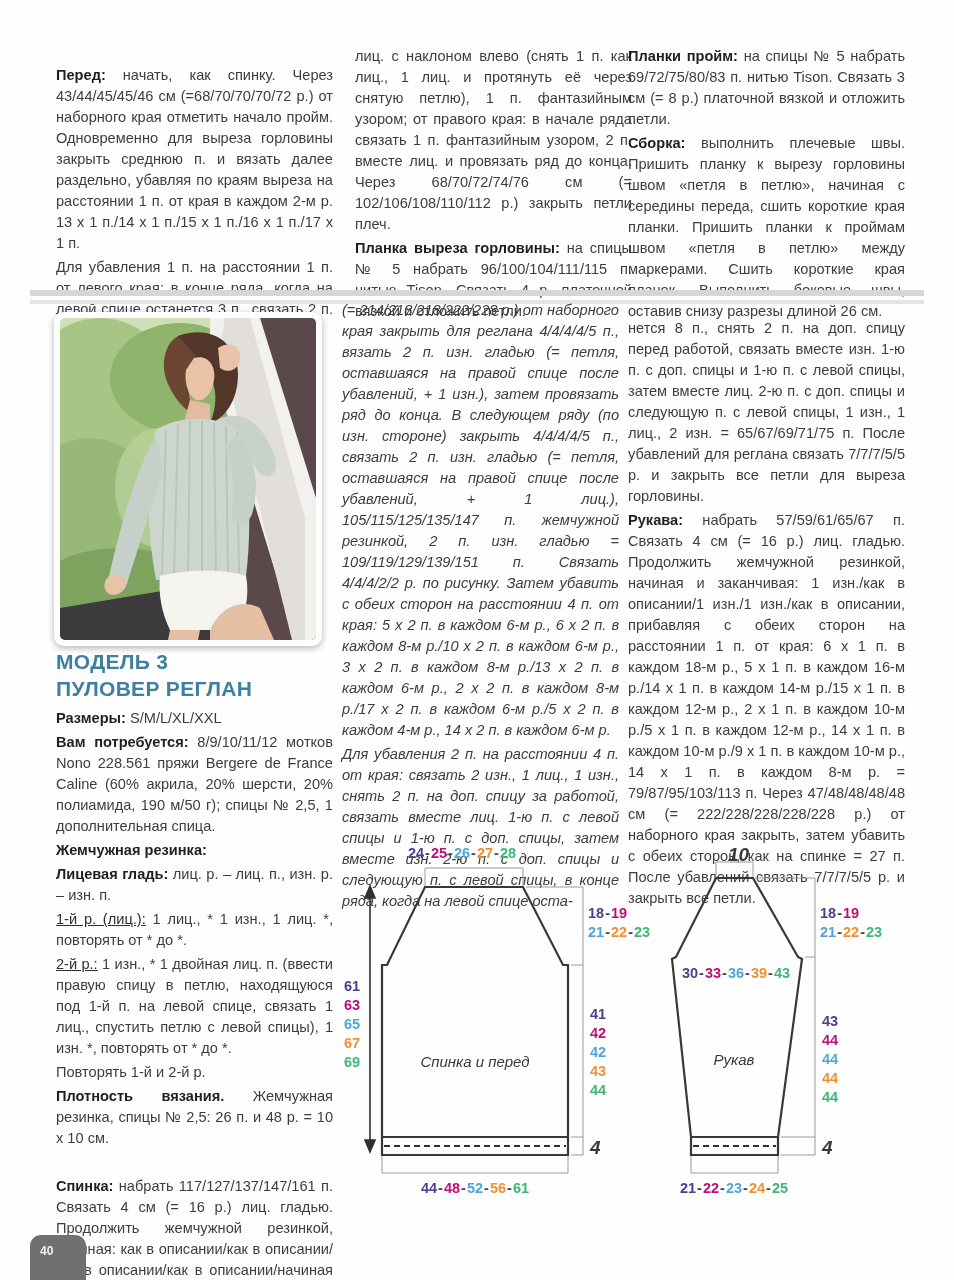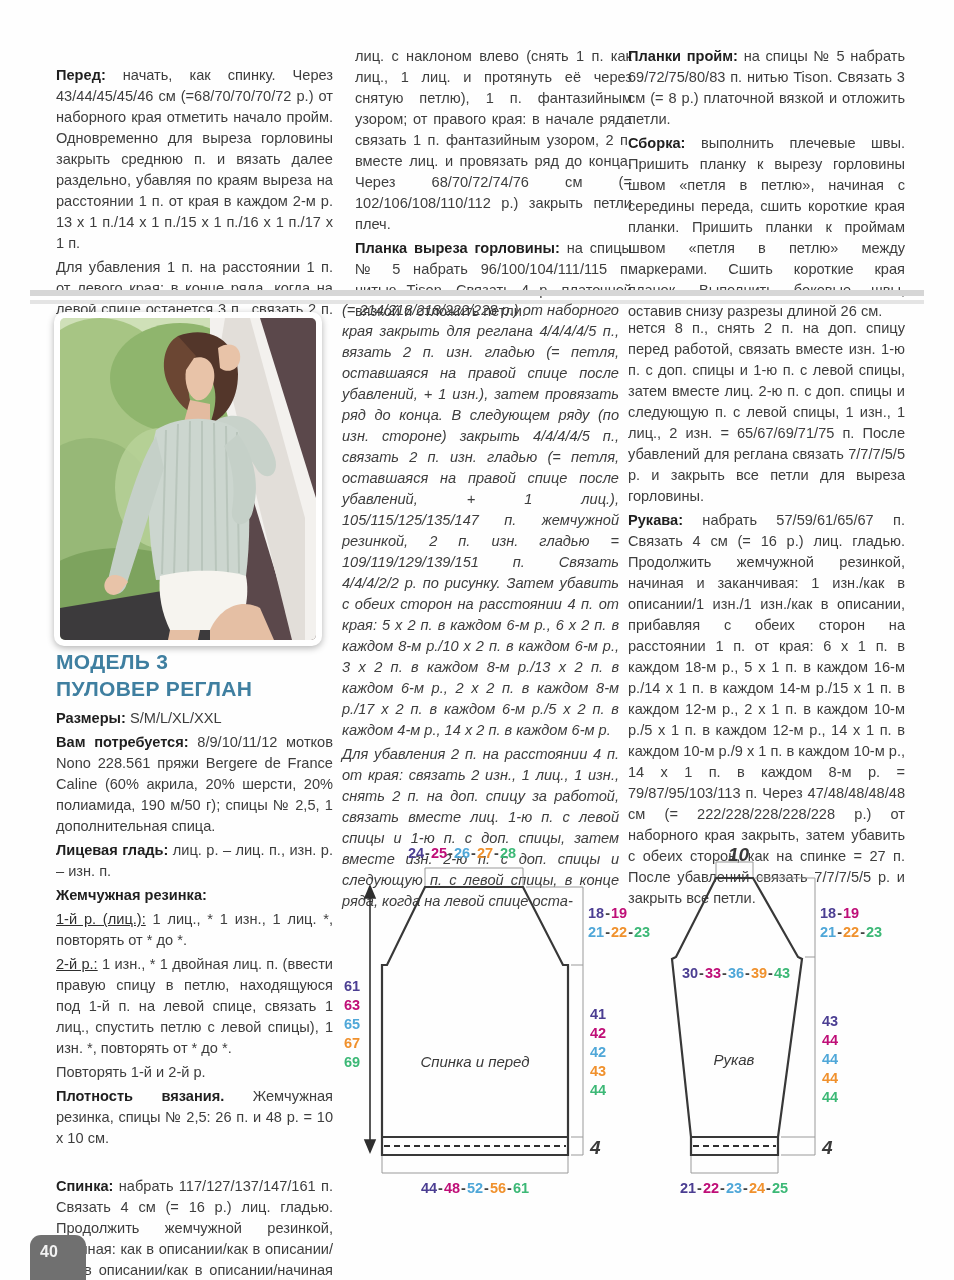--- a/index.html
+++ b/index.html
@@ -21,21 +21,21 @@
   .divider-2{position:absolute;left:30px;top:300px;width:894px;height:4px;background:#e4e4e4;}
   .photo-card{
     position:absolute;left:54px;top:312px;width:268px;height:334px;
     background:#fff;border-radius:10px;box-shadow:0 2px 7px rgba(0,0,0,.3);
     padding:6px;box-sizing:border-box;
   }
   .photo-card svg{display:block;border-radius:5px;}
   .page-tab{
     position:absolute;left:30px;top:1235px;width:56px;height:45px;
     background:#707070;border-radius:11px 11px 0 0;color:#f2f2f2;
-    font-size:16px;font-weight:bold;box-sizing:border-box;padding:6px 0 0 10px;
+    font-size:12px;font-weight:bold;box-sizing:border-box;padding:6px 0 0 10px;
   }
   
   .diagram{position:absolute;}
   .diagram svg{position:absolute;left:0;top:0;}
   .dlabel{position:absolute;font-style:italic;font-size:15px;color:#3a3a3a;text-align:center;margin-top:44px;}
   .num-seq{position:absolute;font-weight:bold;font-size:14.5px;white-space:nowrap;text-align:center;line-height:18px;}
   .hy{color:#424242;margin:0 1px;}
   .v-stack{position:absolute;font-weight:bold;font-size:14.5px;line-height:19px;}
   .dim-plain{position:absolute;font-weight:bold;font-size:19px;color:#3a3a3a;font-style:italic;}
   .c0{color:#4b3e92;}
@@ -120,22 +120,22 @@
   </div>
 
   <div class="title">
     <div>МОДЕЛЬ 3</div>
     <div>ПУЛОВЕР РЕГЛАН</div>
   </div>
 
   <div class="col" style="left:56px;top:708px;">
     <p class="para"><span class="lead">Размеры:</span><span> S/M/L/XL/XXL</span></p>
     <p class="para"><span class="lead">Вам потребуется:</span><span> 8/9/10/11/12 мотков Nono 228.561 пряжи Bergere de France Caline (60% акрила, 20% шерсти, 20% полиамида, 190 м/50 г); спицы № 2,5, 1 дополнительная спица.</span></p>
+    <p class="para"><span class="lead">Жемчужная резинка:</span></p>
     <p class="para"><span class="lead">Лицевая гладь:</span><span> лиц. р. – лиц. п., изн. р. – изн. п.</span></p>
-    <p class="para"><span class="lead">Жемчужная резинка:</span></p>
     <p class="para"><span class="ul-lead">1-й р. (лиц.):</span><span> 1 лиц., * 1 изн., 1 лиц. *, повторять от * до *.</span></p>
     <p class="para"><span class="ul-lead">2-й р.:</span><span> 1 изн., * 1 двойная лиц. п. (ввести правую спицу в петлю, находящуюся под 1-й п. на левой спице, связать 1 лиц., спустить петлю с левой спицы), 1 изн. *, повторять от * до *.</span></p>
     <p class="para"><span>Повторять 1-й и 2-й р.</span></p>
     <p class="para"><span class="lead">Плотность вязания.</span><span> Жемчужная резинка, спицы № 2,5: 26 п. и 48 р. = 10 х 10 см.</span></p>
     <p class="para" style="margin-top:27px;"><span class="lead">Спинка:</span><span> набрать 117/127/137/147/161 п. Связать 4 см (= 16 р.) лиц. гладью. Продолжить жемчужной резинкой, начиная: как в описании/как в описании/как в описании/как в описании/начиная и заканчивая 2 лиц. вместо 1. Через 45/46/46/47/48 см</span></p>
   </div>
 
   <div class="col" style="left:342px;top:300px;font-style:italic;">
     <p class="para"><span>(= 214/218/218/222/228 р.) от наборного края закрыть для реглана 4/4/4/4/5 п., вязать 2 п. изн. гладью (= петля, оставшаяся на правой спице после убавлений, + 1 изн.), затем провязать ряд до конца. В следующем ряду (по изн. стороне) закрыть 4/4/4/4/5 п., связать 2 п. изн. гладью (= петля, оставшаяся на правой спице после убавлений, + 1 лиц.), 105/115/125/135/147 п. жемчужной резинкой, 2 п. изн. гладью = 109/119/129/139/151 п. Связать 4/4/4/2/2 р. по рисунку. Затем убавить с обеих сторон на расстоянии 4 п. от края: 5 х 2 п. в каждом 6-м р., 6 х 2 п. в каждом 8-м р./10 х 2 п. в каждом 6-м р., 3 х 2 п. в каждом 8-м р./13 х 2 п. в каждом 6-м р., 2 х 2 п. в каждом 8-м р./17 х 2 п. в каждом 6-м р./5 х 2 п. в каждом 4-м р., 14 х 2 п. в каждом 6-м р.</span></p>
     <p class="para"><span>Для убавления 2 п. на расстоянии 4 п. от края: связать 2 изн., 1 лиц., 1 изн., снять 2 п. на доп. спицу за работой, связать вместе лиц. 1-ю п. с левой спицы и 1-ю п. с доп. спицы, затем вместе изн. 2-ю п. с доп. спицы и следующую п. с левой спицы, в конце ряда, когда на левой спице оста-</span></p>

